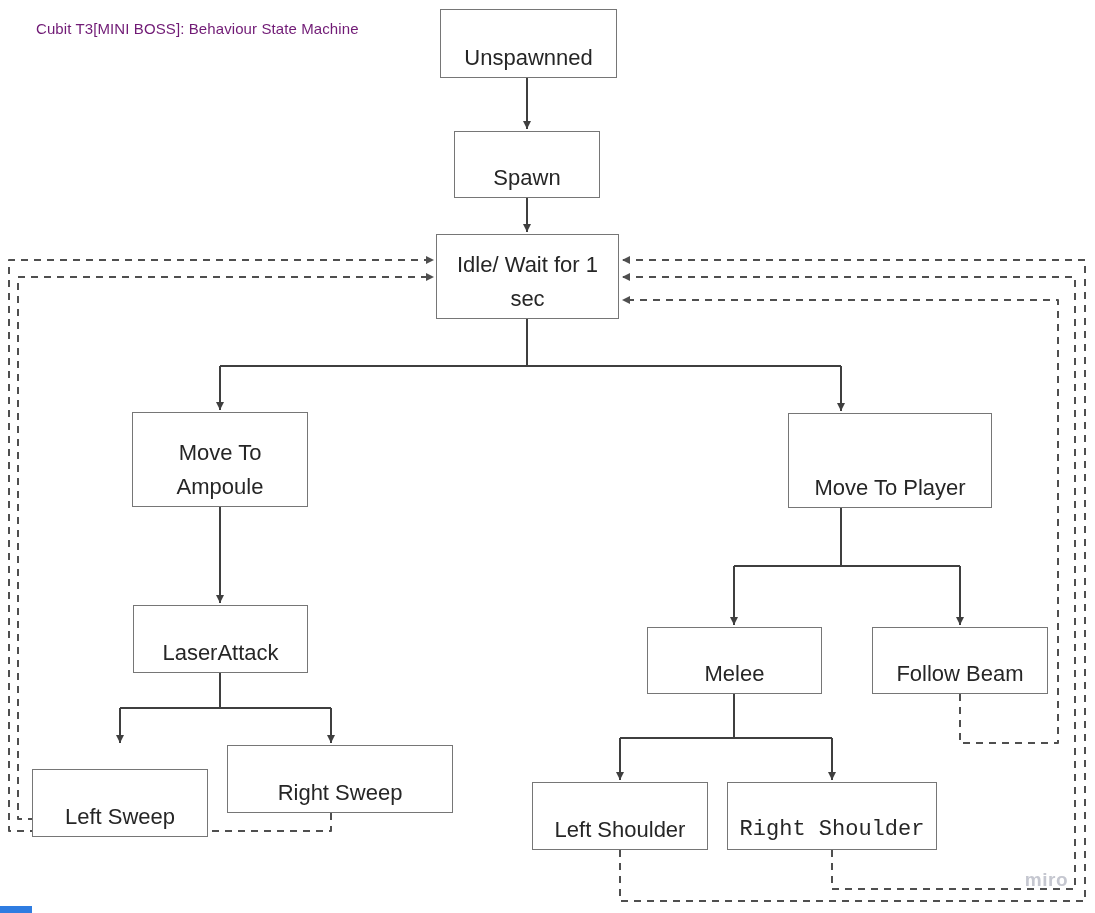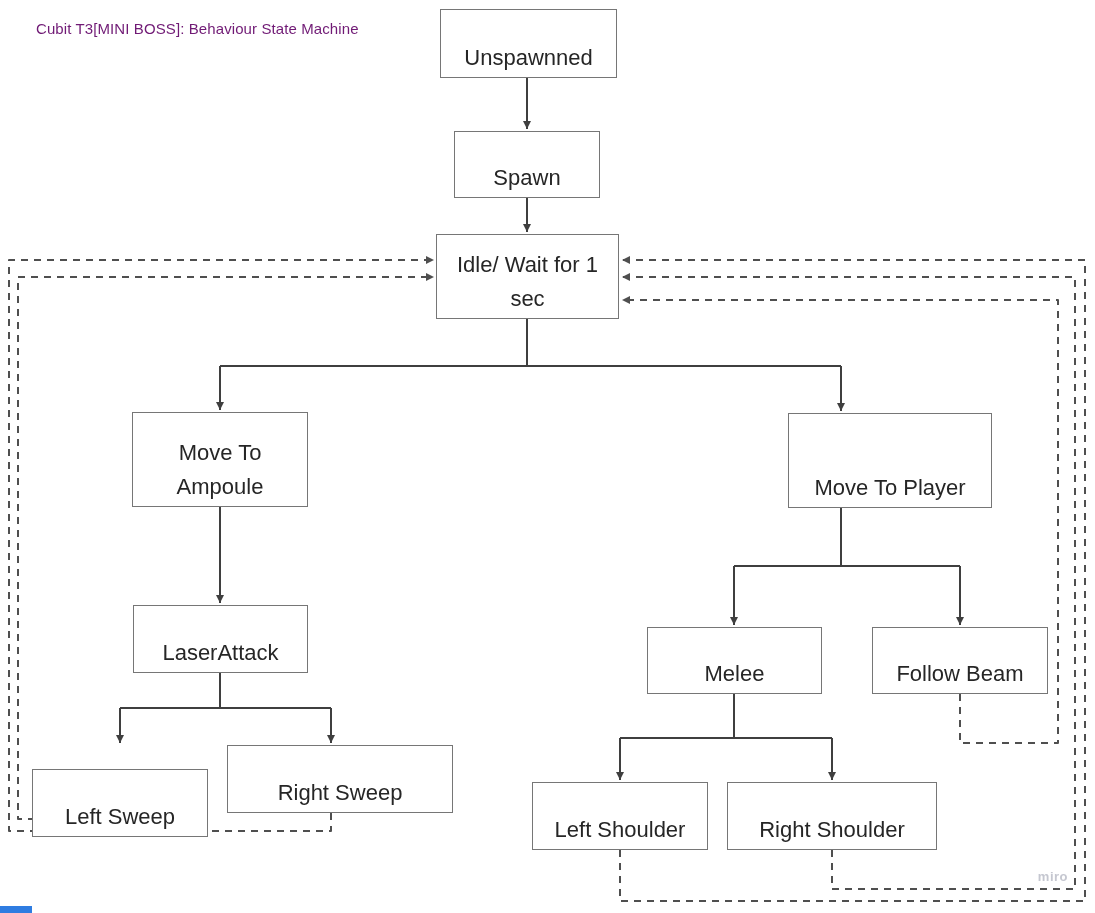--- a/index.html
+++ b/index.html
@@ -29,24 +29,24 @@
   .n-spawn{left:454px;top:131px;width:146px;height:67px;}
   .n-idle{left:436px;top:234px;width:183px;height:85px;}
   .n-move-to-ampoule{left:132px;top:412px;width:176px;height:95px;}
   .n-move-to-player{left:754px;top:413px;width:204px;height:95px;margin-left:34px;}
   .n-laser-attack{left:133px;top:605px;width:175px;height:68px;}
   .n-melee{left:647px;top:627px;width:175px;height:67px;}
   .n-follow-beam{left:872px;top:627px;width:176px;height:67px;}
   .n-left-sweep{left:32px;top:745px;width:176px;height:68px;margin-top:24px;}
   .n-right-sweep{left:227px;top:745px;width:226px;height:68px;}
   .n-left-shoulder{left:532px;top:782px;width:176px;height:68px;}
-  .n-right-shoulder{left:727px;top:782px;width:210px;height:68px;}
+  .n-right-shoulder{left:727px;top:782px;width:210px;height:68px;font-family:Liberation Mono, monospace;}
   .watermark{
     position:absolute;right:27px;top:869px;
-    font-size:13px;font-weight:600;color:#c5c7d0;letter-spacing:.5px;
+    font-size:19px;font-weight:600;color:#c5c7d0;letter-spacing:.5px;
   }
   .edge-strip{
     position:absolute;left:0;top:906px;width:32px;height:7px;
     background:#2e7ce1;
   }
 </style>
 </head>
 <body>
 
 <div id="board">

